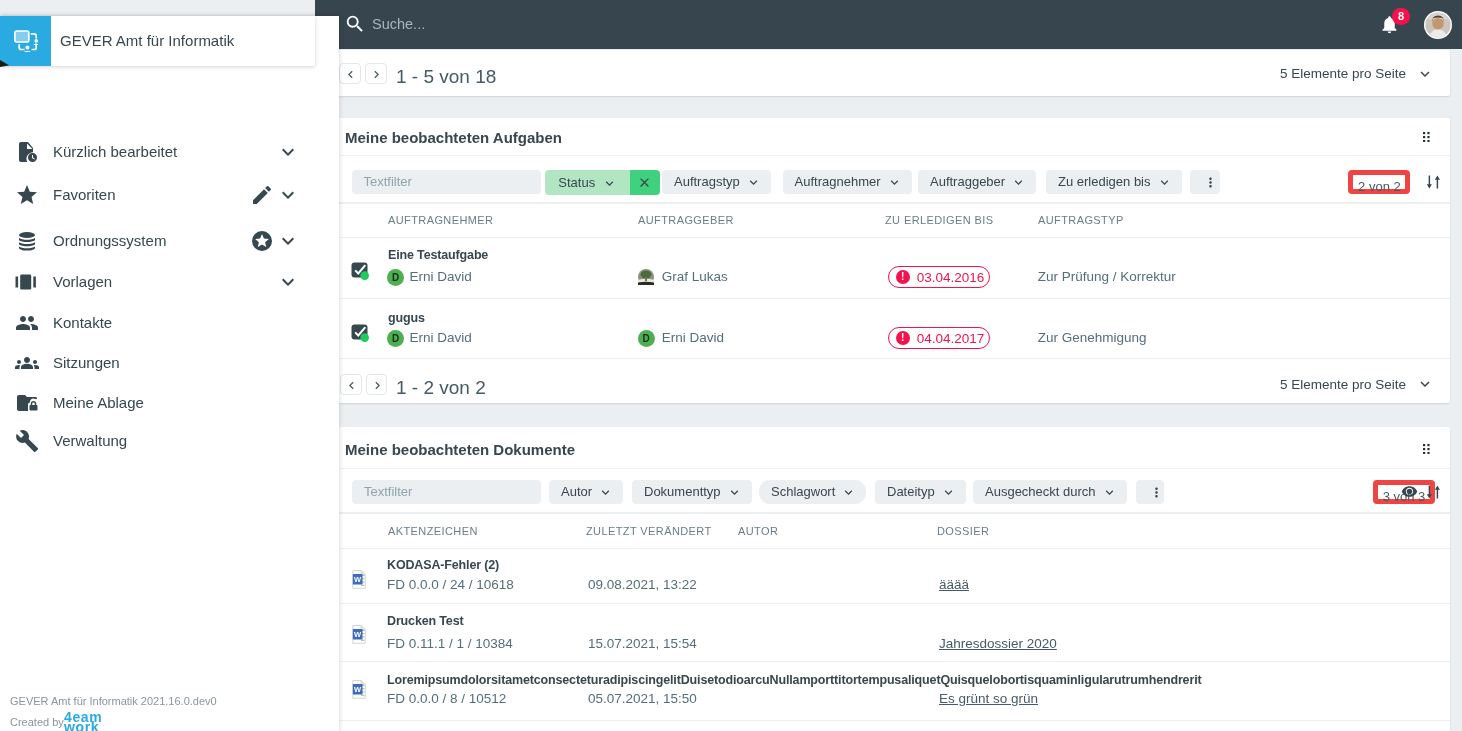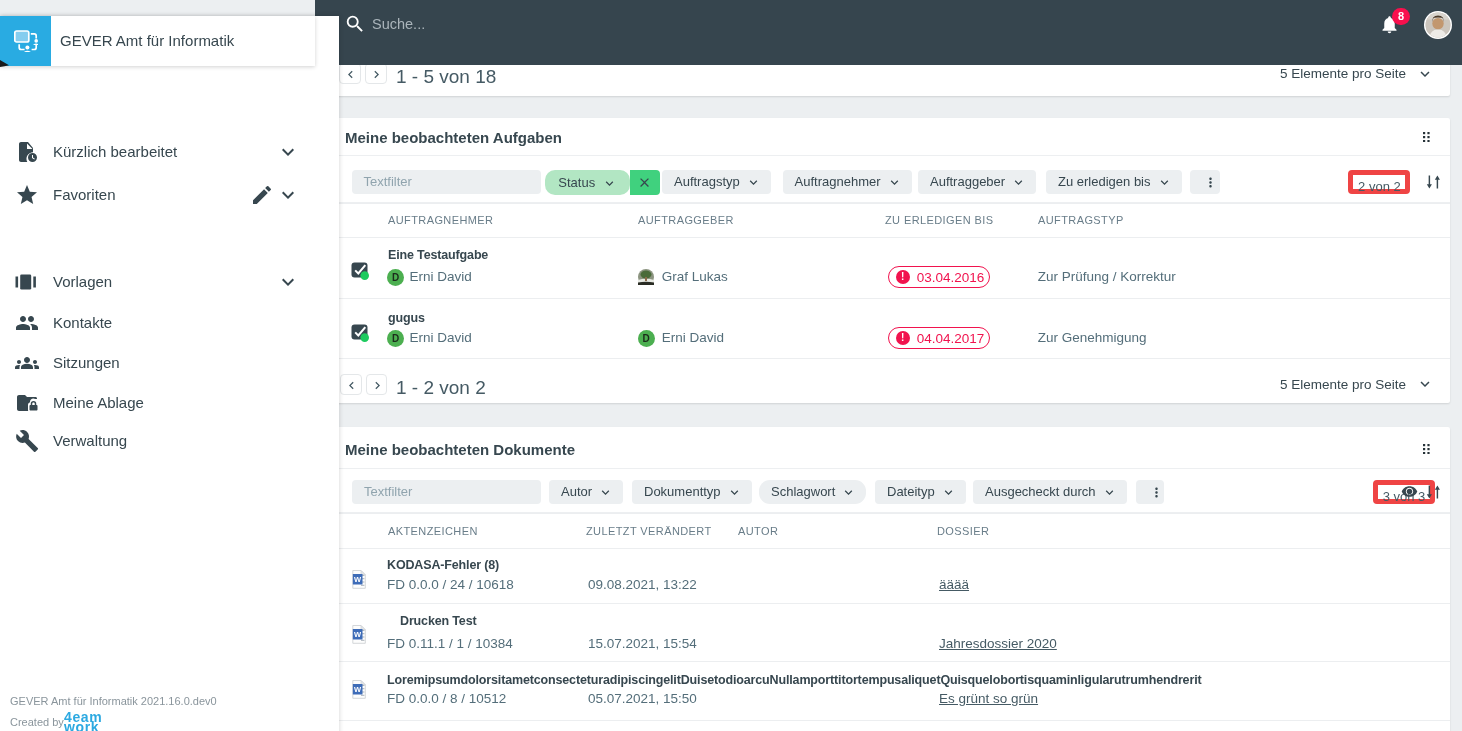--- a/index.html
+++ b/index.html
@@ -1,21 +1,21 @@
 <!DOCTYPE html>
 <html><head>
 <meta charset="utf-8">
 <style>
 * { margin:0; padding:0; box-sizing:border-box; }
 html,body { width:1462px; height:731px; overflow:hidden; }
 body { position:relative; font-family:"Liberation Sans",sans-serif; background:#ECEFF1; }
 .abs { position:absolute; }
 
 
-#topbar { position:absolute; left:315px; top:0; width:1147px; height:65px; background:#36454E; z-index:3; }
+#topbar { position:absolute; left:315px; top:0; width:1147px; height:49px; background:#36454E; z-index:3; }
 #suche { position:absolute; left:57px; top:16px; font-size:14.5px; color:#AAB4BA; }
 #badge8 { position:absolute; left:1077px; top:8px; width:18px; height:17px; border-radius:9px; background:#F8104D; color:#fff; font-size:11px; font-weight:bold; text-align:center; line-height:17px; z-index:2;}
 
 
 #sidebar { position:absolute; left:0; top:16px; width:339px; height:731px; background:#fff; z-index:4; box-shadow:0 0 5px rgba(0,0,0,0.18); }
 #sidehead { position:absolute; left:0; top:0; width:315px; height:50px; background:#fff; box-shadow:0 1px 4px rgba(0,0,0,0.18); }
 #logo { position:absolute; left:0; top:0; width:51px; height:50px; background:#29ABE2; }
 #apptitle { position:absolute; left:60px; top:16px; font-size:15px; color:#37474F; }
 .nav { position:absolute; left:0; width:315px; height:40px; }
 .nav .ic { position:absolute; left:15px; top:8px; width:24px; height:24px; }
@@ -121,20 +121,33 @@
         <path fill="#37474F" d="M12 17.27 18.18 21l-1.64-7.03L22 9.24l-7.19-.61L12 2 9.19 8.63 2 9.24l5.46 4.73L5.82 21z"></path>
       </svg>
     <div class="lbl">Favoriten</div>
     <svg class="mid" viewBox="0 0 24 24">
         <path fill="#37474F" d="M3 17.25V21h3.75L17.81 9.94l-3.75-3.75L3 17.25zM20.71 7.04c.39-.39.39-1.02 0-1.41l-2.34-2.34a.9959.9959 0 0 0-1.41 0l-1.83 1.83 3.75 3.75 1.83-1.83z"></path>
       </svg>
     <svg class="chev" viewBox="0 0 24 24">
         <path fill="#37474F" d="M16.59 8.59 12 13.17 7.41 8.59 6 10l6 6 6-6z"></path>
       </svg>
   </div>
+  <div class="nav" style="top:205px;">
+    <svg class="ic" viewBox="0 0 24 24">
+        <ellipse cx="12" cy="6" rx="8" ry="3" fill="#37474F"></ellipse>
+        <path fill="#37474F" d="M4 8.5c1.5 1.3 4.5 2 8 2s6.5-.7 8-2v2.7c-1.5 1.3-4.5 2-8 2s-6.5-.7-8-2V8.5zm0 4.9c1.5 1.3 4.5 2 8 2s6.5-.7 8-2v2.7c-1.5 1.3-4.5 2-8 2s-6.5-.7-8-2v-2.7zm0 4.9c1.5 1.3 4.5 2 8 2s6.5-.7 8-2V20c0 1.66-3.58 3-8 3s-8-1.34-8-3v-1.7z" transform="scale(1,0.87) translate(0,1.8)"></path>
+      </svg>
+    <div class="lbl">Ordnungssystem</div>
+    <svg class="mid" viewBox="0 0 24 24">
+        <path fill="#37474F" d="M12 2a10 10 0 1 0 0 20 10 10 0 0 0 0-20zm4.24 16L12 15.45 7.77 18l1.12-4.81-3.73-3.23 4.92-.42L12 5l1.92 4.53 4.92.42-3.73 3.23L16.24 18z"></path>
+      </svg>
+    <svg class="chev" viewBox="0 0 24 24">
+        <path fill="#37474F" d="M16.59 8.59 12 13.17 7.41 8.59 6 10l6 6 6-6z"></path>
+      </svg>
+  </div>
   <div class="nav" style="top:246px;">
     <svg class="ic" viewBox="0 0 24 24">
         <path fill="#37474F" d="M0.5 6.5h2.6v11H0.5z"></path>
         <rect x="5.2" y="4.5" width="11" height="15" rx="1.3" fill="#37474F"></rect>
         <path fill="#37474F" d="M18.3 6.5h2.6v11h-2.6z"></path>
       </svg>
     <div class="lbl">Vorlagen</div>
     <svg class="chev" viewBox="0 0 24 24">
         <path fill="#37474F" d="M16.59 8.59 12 13.17 7.41 8.59 6 10l6 6 6-6z"></path>
       </svg>
@@ -199,21 +212,21 @@
             <rect x="0" y="4" width="2.2" height="2.2"></rect>
             <rect x="4.4" y="4" width="2.2" height="2.2"></rect>
             <rect x="0" y="8" width="2.2" height="2.2"></rect>
             <rect x="4.4" y="8" width="2.2" height="2.2"></rect>
           </g>
         </svg>
     </div>
     <div class="filterrow" style="top:37.5px;height:47.5px;"></div>
     <div class="tfilter" style="left:24.5px;top:52px;">Textfilter</div>
     <div class="abs" style="left:218.3px;top:51.5px;width:114.3px;height:25px;border-radius:4px;overflow:hidden;">
-      <div style="position:absolute;left:0;top:0;width:84.3px;height:25px;background:#B2E6C3;font-size:13px;color:#37474F;line-height:25px;padding-left:13px;border-radius:10px;">Status<svg style="vertical-align:-4px;margin-left:7px" width="15" height="15" viewBox="0 0 24 24">
+      <div style="position:absolute;left:0;top:0;width:84.3px;height:25px;background:#B2E6C3;font-size:13px;color:#37474F;line-height:25px;padding-left:13px;">Status<svg style="vertical-align:-4px;margin-left:7px" width="15" height="15" viewBox="0 0 24 24">
             <path fill="#37474F" d="M16.59 8.59 12 13.17 7.41 8.59 6 10l6 6 6-6z"></path>
           </svg></div>
       <div style="position:absolute;left:84.3px;top:0;width:30px;height:25px;background:#40D17E;">
         <svg style="position:absolute;left:7px;top:5px" width="15" height="15" viewBox="0 0 24 24">
             <path fill="#37474F" d="M19 6.41 17.59 5 12 10.59 6.41 5 5 6.41 10.59 12 5 17.59 6.41 19 12 13.41 17.59 19 19 17.59 13.41 12z"></path>
           </svg>
       </div>
     </div>
     <div class="pill" style="left:335px;top:52px;">Auftragstyp<svg width="15" height="15" viewBox="0 0 24 24">
           <path fill="#37474F" d="M16.59 8.59 12 13.17 7.41 8.59 6 10l6 6 6-6z"></path>
@@ -361,39 +374,39 @@
       <path d="M11 0.5 L15.3 4.8 H11 Z" fill="#E4E7EA" stroke="#C9CDD1" stroke-width="0.6"></path>
       <g stroke="#9FA8B0" stroke-width="0.9">
           <path d="M11 5.4 H14.4"></path>
           <path d="M11 8.7 H14.4"></path>
           <path d="M11 12 H14.4"></path>
           <path d="M11 15.3 H14.4"></path>
         </g>
       <rect x="2.8" y="4" width="9.7" height="10.5" fill="#3E6CB8"></rect>
       <text x="7.65" y="11.8" font-size="7.5" font-weight="bold" fill="#fff" text-anchor="middle">W</text>
     </svg>
-    <div class="rtitle" style="left:60px;top:131px;">KODASA-Fehler (8)</div>
+    <div class="rtitle" style="left:60px;top:131px;">KODASA-Fehler (2)</div>
     <div class="rsub" style="left:60px;top:150px;">FD 0.0.0 / 24 / 10618</div>
     <div class="rsub" style="left:261px;top:150px;">09.08.2021, 13:22</div>
     <div class="rlink" style="left:612px;top:150px;">ääää</div>
     <div class="rowline" style="top:176px;"></div>
 
     <svg class="abs" style="left:23px;top:198px" width="16" height="19" viewBox="0 0 16 19">
       <path d="M2.8 0.5 H11 L15.3 4.8 V18.3 H2.8 Z" fill="#FDFDFD" stroke="#C9CDD1" stroke-width="0.8"></path>
       <path d="M11 0.5 L15.3 4.8 H11 Z" fill="#E4E7EA" stroke="#C9CDD1" stroke-width="0.6"></path>
       <g stroke="#9FA8B0" stroke-width="0.9">
           <path d="M11 5.4 H14.4"></path>
           <path d="M11 8.7 H14.4"></path>
           <path d="M11 12 H14.4"></path>
           <path d="M11 15.3 H14.4"></path>
         </g>
       <rect x="2.8" y="4" width="9.7" height="10.5" fill="#3E6CB8"></rect>
       <text x="7.65" y="11.8" font-size="7.5" font-weight="bold" fill="#fff" text-anchor="middle">W</text>
     </svg>
-    <div class="rtitle" style="left:73px;top:186.5px;">Drucken Test</div>
+    <div class="rtitle" style="left:60px;top:186.5px;">Drucken Test</div>
     <div class="rsub" style="left:60px;top:209px;">FD 0.11.1 / 1 / 10384</div>
     <div class="rsub" style="left:261px;top:209px;">15.07.2021, 15:54</div>
     <div class="rlink" style="left:612px;top:209px;">Jahresdossier 2020</div>
     <div class="rowline" style="top:233.5px;"></div>
 
     <svg class="abs" style="left:23px;top:253px" width="16" height="19" viewBox="0 0 16 19">
       <path d="M2.8 0.5 H11 L15.3 4.8 V18.3 H2.8 Z" fill="#FDFDFD" stroke="#C9CDD1" stroke-width="0.8"></path>
       <path d="M11 0.5 L15.3 4.8 H11 Z" fill="#E4E7EA" stroke="#C9CDD1" stroke-width="0.6"></path>
       <g stroke="#9FA8B0" stroke-width="0.9">
           <path d="M11 5.4 H14.4"></path>

